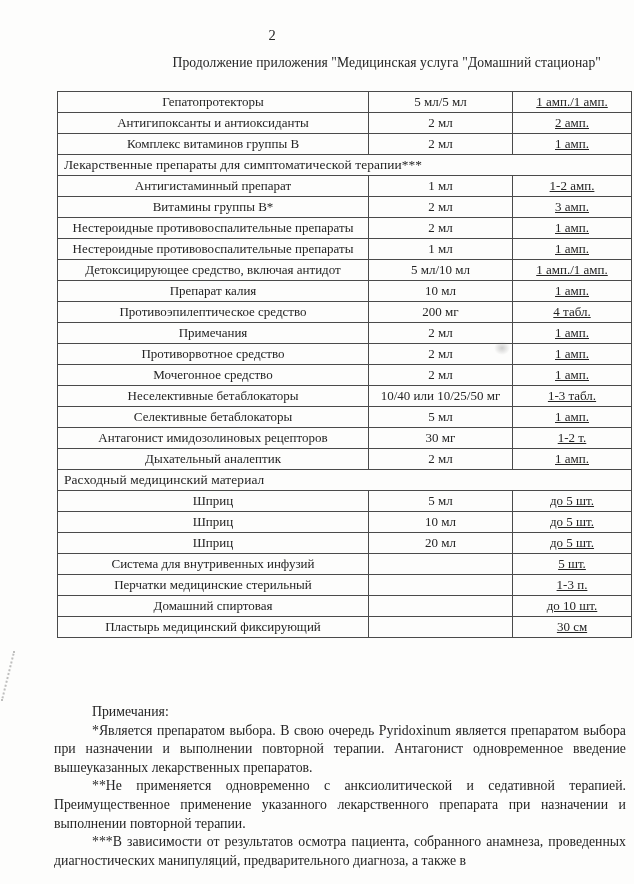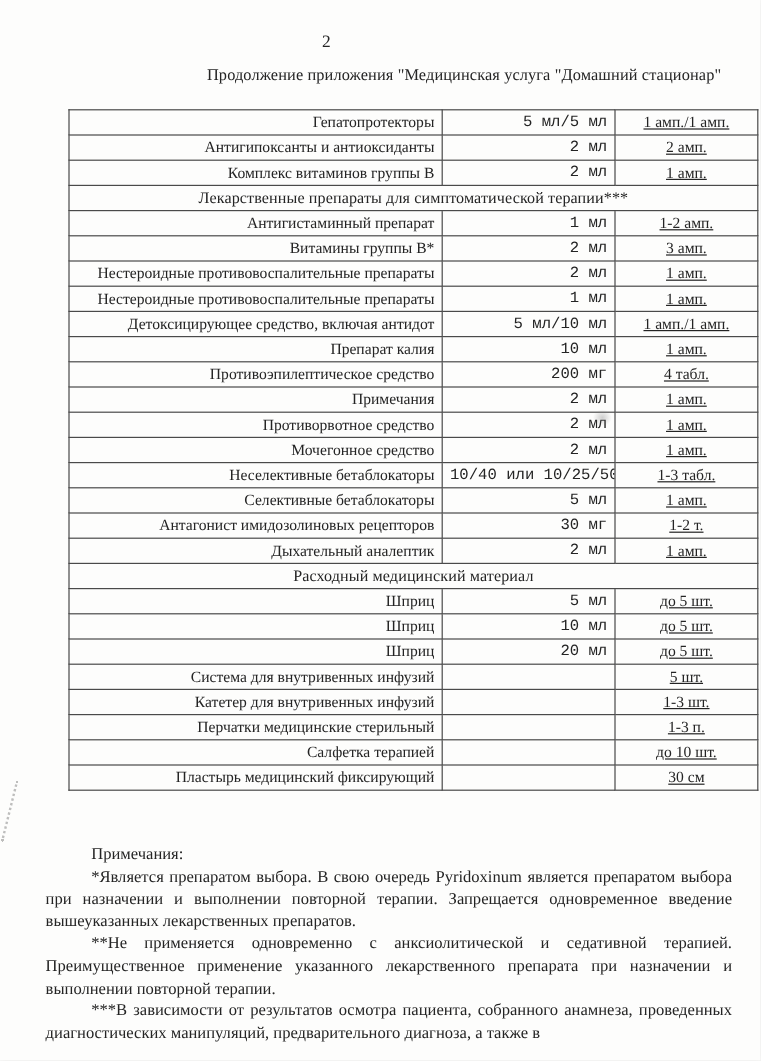--- a/index.html
+++ b/index.html
@@ -48,32 +48,32 @@
     font-size:13px;
   }
   table.drug-table td{
     border:1px solid var(--border);
     padding:2px 6px;
     height:16px;
     line-height:16px;
     overflow:hidden;
     white-space:nowrap;
   }
-  td.name{width:298px;text-align:right;}
-  td.dose{width:131px;text-align:right;font-family:Liberation Mono, monospace;}
+  td.name{width:298px;text-align:center;}
+  td.dose{width:131px;text-align:center;}
   td.qty{width:106px;text-align:center;text-decoration:underline;}
   td.section{
-    text-align:center;
+    text-align:left;
     font-size:13.4px;
     letter-spacing:.1px;
   }
   .notes{
     position:absolute;
     top:703px;
-    left:38px;
+    left:54px;
     width:572px;
     font-size:13.8px;
     line-height:18.6px;
     text-align:justify;
   }
   .notes p{
     margin:0;
     text-indent:38px;
   }
   
@@ -213,46 +213,41 @@
           <td class="name">Шприц</td>
           <td class="dose">20 мл</td>
           <td class="qty">до 5 шт.</td>
         </tr>
         <tr>
           <td class="name">Система для внутривенных инфузий</td>
           <td class="dose"></td>
           <td class="qty">5 шт.</td>
         </tr>
         <tr>
-          <td class="name">Катетер для внутривенных инфузий</td>
-          <td class="dose"></td>
-          <td class="qty">1-3 шт.</td>
-        </tr>
-        <tr>
           <td class="name">Перчатки медицинские стерильный</td>
           <td class="dose"></td>
           <td class="qty">1-3 п.</td>
         </tr>
         <tr>
-          <td class="name">Салфетка терапией</td>
+          <td class="name">Домашний спиртовая</td>
           <td class="dose"></td>
           <td class="qty">до 10 шт.</td>
         </tr>
         <tr>
           <td class="name">Пластырь медицинский фиксирующий</td>
           <td class="dose"></td>
           <td class="qty">30 см</td>
         </tr>
       </tbody>
   </table>
 
   <div class="notes">
     <p class="notes-title">Примечания:</p>
     <div id="notes-list">
-        <p>*Является препаратом выбора. В свою очередь Pyridoxinum является препаратом выбора при назначении и выполнении повторной терапии. Запрещается одновременное введение вышеуказанных лекарственных препаратов.</p>
+        <p>*Является препаратом выбора. В свою очередь Pyridoxinum является препаратом выбора при назначении и выполнении повторной терапии. Антагонист одновременное введение вышеуказанных лекарственных препаратов.</p>
         <p>**Не применяется одновременно с анксиолитической и седативной терапией. Преимущественное применение указанного лекарственного препарата при назначении и выполнении повторной терапии.</p>
         <p>***В зависимости от результатов осмотра пациента, собранного анамнеза, проведенных диагностических манипуляций, предварительного диагноза, а также в</p>
       </div>
   </div>
 
   <div class="pen-mark"></div>
   <div class="smudge"></div>
 
 </div>
 

